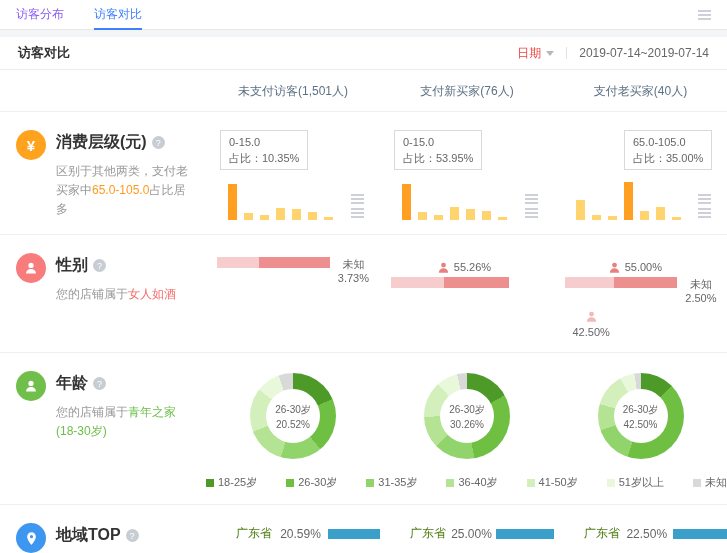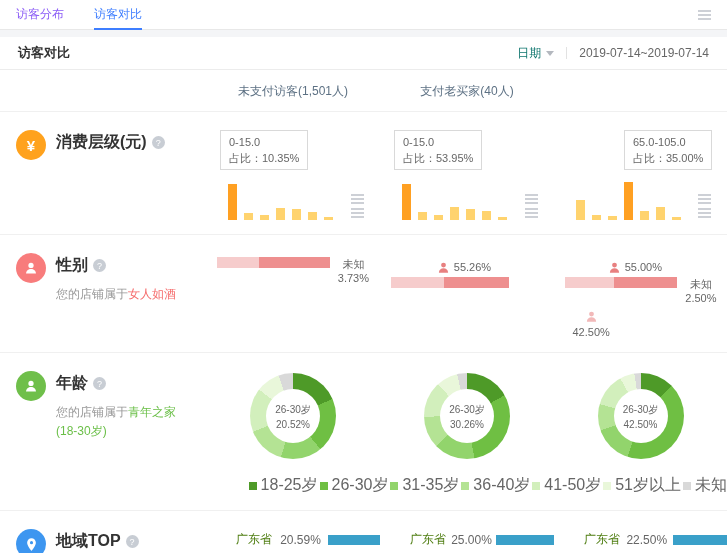--- a/index.html
+++ b/index.html
@@ -13,21 +13,21 @@
 .tab.active::after{content:"";position:absolute;left:0;right:0;bottom:-1px;height:2px;background:var(--accent,#3e7eff)}
 .tab-extra{margin-left:auto;display:flex;align-items:center}
 .lines-icon{width:13px;display:flex;flex-direction:column;gap:2px;cursor:pointer}
 .lines-icon i{display:block;height:2px;background:#cdd0d6}
 
 .gapstrip{height:7px;background:#f4f5f7}
 
 
 .panel-header{height:33px;display:flex;align-items:center;padding:0 18px;border-bottom:1px solid #ececec}
 .panel-title{font-size:13px;font-weight:bold}
-.date-ctl{margin-left:auto;display:flex;align-items:center;color:#0f766e;cursor:pointer}
+.date-ctl{margin-left:auto;display:flex;align-items:center;color:#ef4444;cursor:pointer}
 .caret{width:0;height:0;border-left:4px solid transparent;border-right:4px solid transparent;border-top:5px solid #b4b8bf;margin-left:5px}
 .vdiv{width:1px;height:12px;background:#e2e2e2;margin:0 12px}
 .date-range{color:#666;cursor:pointer}
 
 
 .grid{display:grid;grid-template-columns:206px 174px 174px 173px}
 .col-headers{padding:13px 0 11px}
 .col-header{text-align:center;color:var(--header_text,#5d7184)}
 
 .section{border-top:1px solid #f0f0f0;padding:18px 0 14px}
@@ -55,21 +55,21 @@
 .g-bar{display:flex;height:11px;width:118px;overflow:hidden}
 .g-unk{margin-left:8px;font-size:11px;color:#666;line-height:14px;text-align:center}
 .g-bot{margin-top:5px;padding-left:8px}
 .g-malecol{display:inline-flex;flex-direction:column;align-items:center}
 .g-malecol .g-pct{margin:3px 0 0}
 
 
 .age-cell{display:flex;justify-content:center;padding-top:2px}
 .donut{width:86px;height:86px;border-radius:50%;position:relative}
 .donut-center{position:absolute;left:50%;top:50%;transform:translate(-50%,-50%);width:54px;height:54px;border-radius:50%;background:#fff;display:flex;flex-direction:column;align-items:center;justify-content:center;font-size:10px;color:#666;gap:2px;text-align:center}
-.legend{grid-column:2/5;display:flex;justify-content:flex-end;gap:2px;margin-top:16px;font-size:16px;color:#666}
+.legend{grid-column:2/5;display:flex;justify-content:flex-start;gap:29px;margin-top:16px;font-size:11px;color:#666}
 .lg-item{display:inline-flex;align-items:center;gap:4px;cursor:pointer;white-space:nowrap}
 .sw{width:8px;height:8px;display:inline-block}
 
 
 .region-cell{padding-left:30px;padding-top:2px}
 .r-row{display:flex;align-items:center;margin-bottom:11px}
 .r-name{width:46px;color:#4d7c0f}
 .r-val{width:50px;color:#666}
 .r-bar{height:10px;display:inline-block}
 </style>
@@ -95,31 +95,33 @@
     <span>日期</span>
     <span class="caret"></span>
   </div>
   <span class="vdiv"></span>
   <span class="date-range">2019-07-14~2019-07-14</span>
 </div>
 
 <div class="grid col-headers">
   <div></div>
   <div class="col-header">未支付访客(1,501人)</div>
+  <div class="col-header">支付新买家(76人)</div>
   <div class="col-header">支付老买家(40人)</div>
 </div>
 
 <div class="grid section">
   <div class="label-cell">
     <span class="circle" style="background: rgb(255, 162, 29);">¥</span>
     <div>
       <div class="title-row">
         <span class="sec-title">消费层级(元)</span>
         <span class="help">?</span>
       </div>
+      <div class="desc"><span>区别于其他两类，支付老买家中</span><span style="color:var(--orange,#ff9a1f)">65.0-105.0</span><span>占比居多</span></div>
     </div>
   </div>
   <div class="consume-cell">
     <div class="tipbox">
       <div>0-15.0</div>
       <div>占比：10.35%</div>
     </div>
     <div class="bars">
         <div class="bar" style="height: 36px; background: rgb(255, 160, 34);"></div>
         <div class="bar" style="height: 7px; background: rgb(255, 211, 110);"></div>

